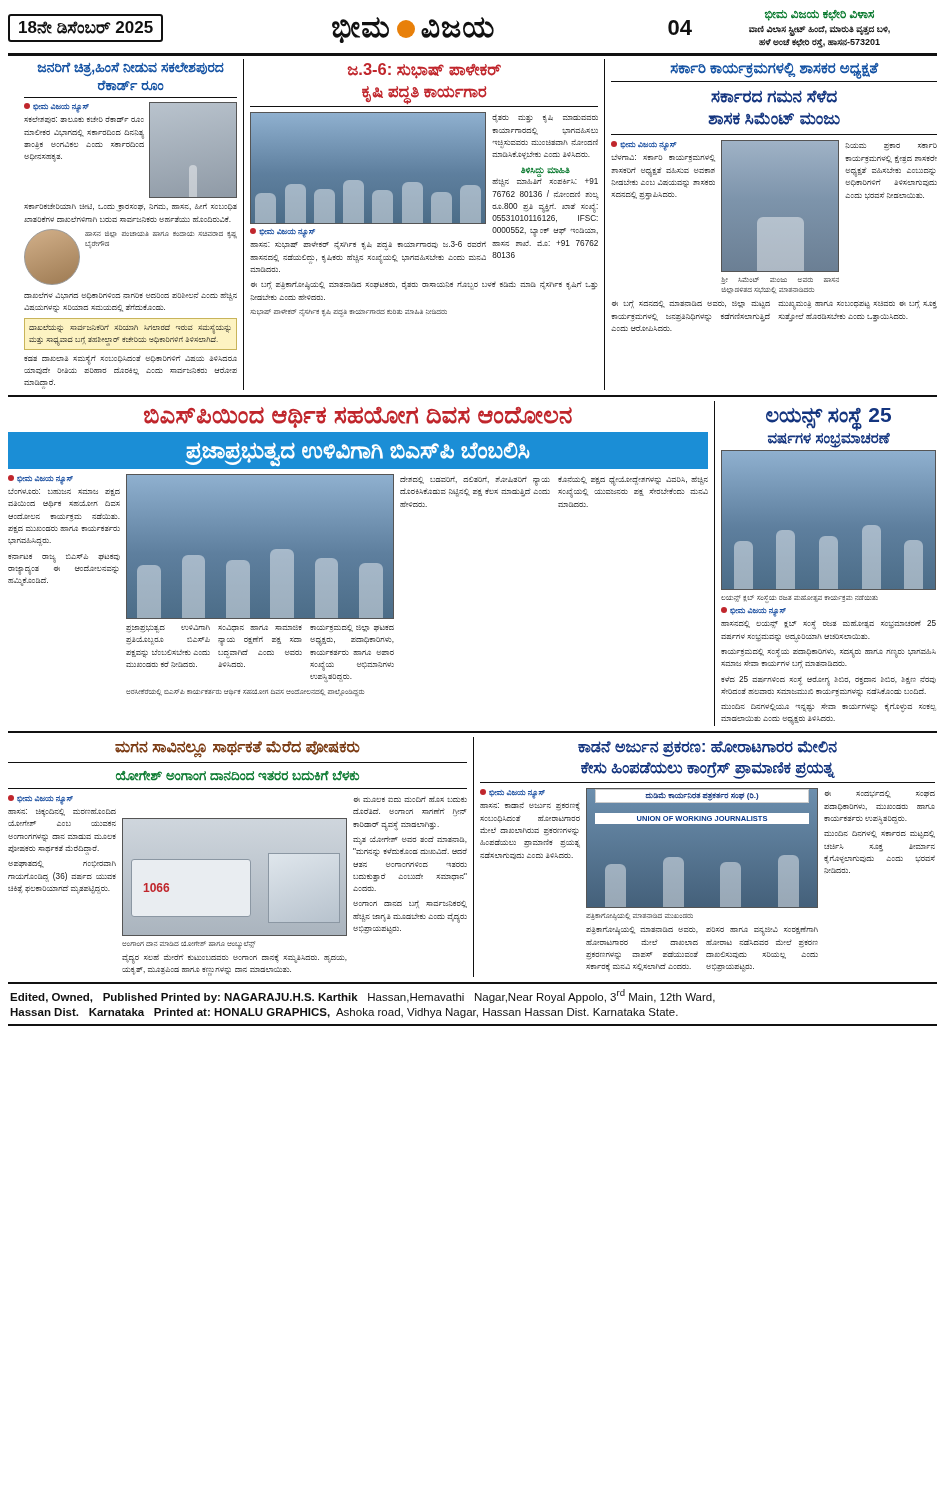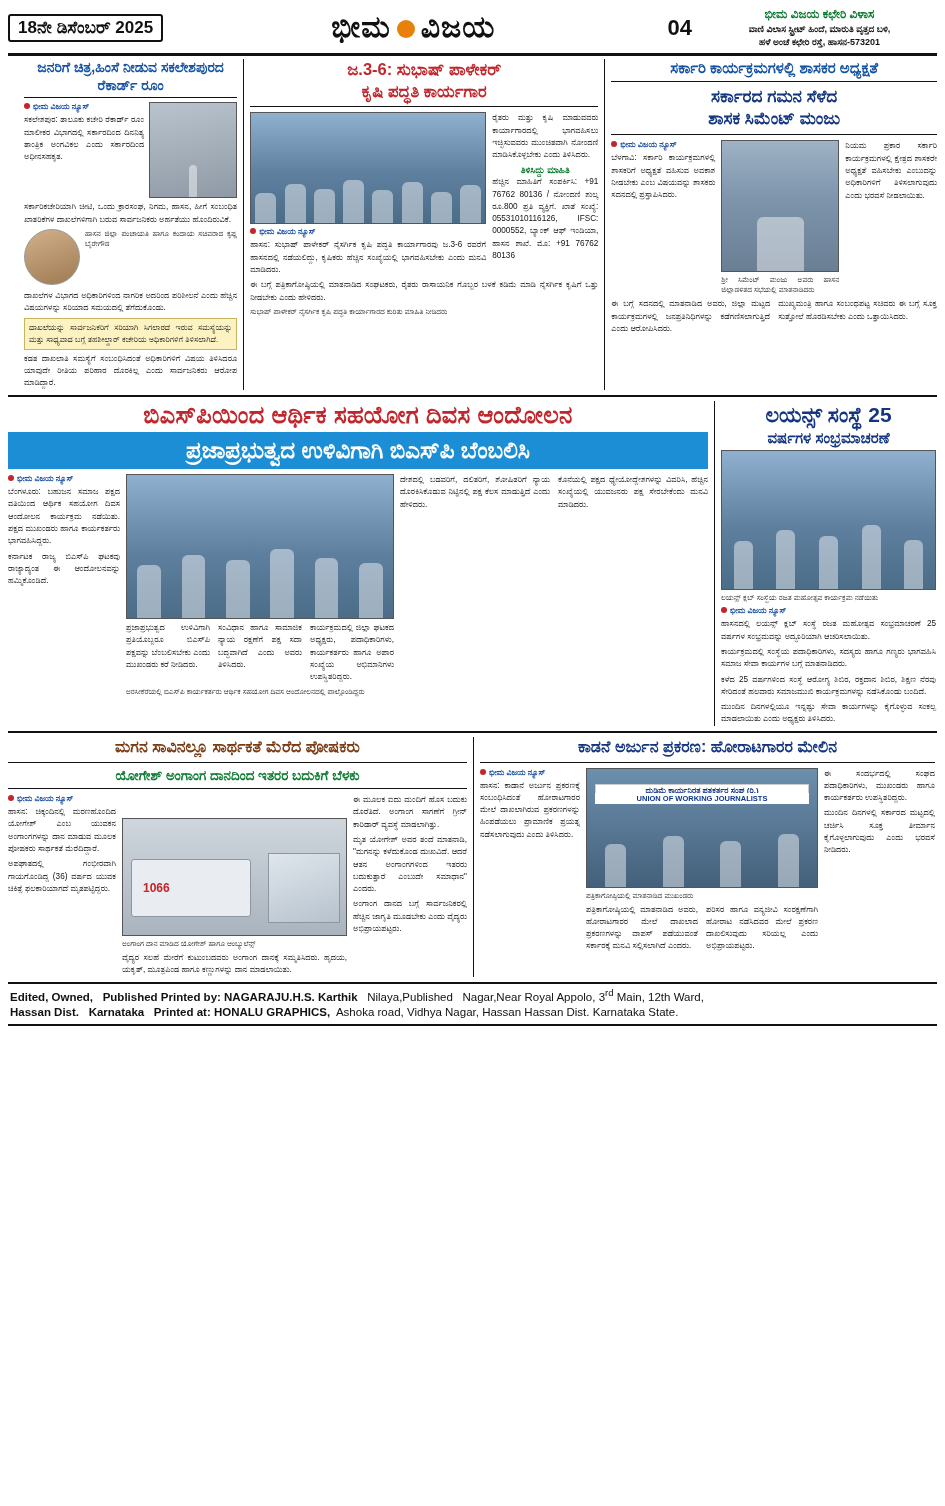--- a/index.html
+++ b/index.html
@@ -294,30 +294,31 @@
         <div style="flex:1;">
           <div class="body-text">ಈ ಮೂಲಕ ಐದು ಮಂದಿಗೆ ಹೊಸ ಬದುಕು ದೊರೆತಿದೆ. ಅಂಗಾಂಗ ಸಾಗಣೆಗೆ ಗ್ರೀನ್ ಕಾರಿಡಾರ್ ವ್ಯವಸ್ಥೆ ಮಾಡಲಾಗಿತ್ತು.</div>
           <div class="body-text mt3">ಮೃತ ಯೋಗೇಶ್ ಅವರ ತಂದೆ ಮಾತನಾಡಿ, "ಮಗನನ್ನು ಕಳೆದುಕೊಂಡ ದುಃಖವಿದೆ. ಆದರೆ ಆತನ ಅಂಗಾಂಗಗಳಿಂದ ಇತರರು ಬದುಕುತ್ತಾರೆ ಎಂಬುದೇ ಸಮಾಧಾನ" ಎಂದರು.</div>
           <div class="body-text mt3">ಅಂಗಾಂಗ ದಾನದ ಬಗ್ಗೆ ಸಾರ್ವಜನಿಕರಲ್ಲಿ ಹೆಚ್ಚಿನ ಜಾಗೃತಿ ಮೂಡಬೇಕು ಎಂದು ವೈದ್ಯರು ಅಭಿಪ್ರಾಯಪಟ್ಟರು.</div>
         </div>
       </div>
     </div>
 
     <div class="bot-right">
       <div class="dkblue-head">ಕಾಡನೆ ಅರ್ಜುನ ಪ್ರಕರಣ: ಹೋರಾಟಗಾರರ ಮೇಲಿನ</div>
+      <div class="dkblue-head">ಕೇಸು ಹಿಂಪಡೆಯಲು ಕಾಂಗ್ರೆಸ್ ಪ್ರಾಮಾಣಿಕ ಪ್ರಯತ್ನ</div>
       <div class="rule thin" style="margin:4px 0 5px;"></div>
 
       <div style="display:flex; gap:6px;">
         <div style="width:100px;">
           <div class="byline"><span class="bullet"></span><span class="bn">ಭೀಮ ವಿಜಯ ನ್ಯೂಸ್</span></div>
           <div class="body-text">ಹಾಸನ: ಕಾಡಾನೆ ಅರ್ಜುನ ಪ್ರಕರಣಕ್ಕೆ ಸಂಬಂಧಿಸಿದಂತೆ ಹೋರಾಟಗಾರರ ಮೇಲೆ ದಾಖಲಾಗಿರುವ ಪ್ರಕರಣಗಳನ್ನು ಹಿಂಪಡೆಯಲು ಪ್ರಾಮಾಣಿಕ ಪ್ರಯತ್ನ ನಡೆಸಲಾಗುವುದು ಎಂದು ತಿಳಿಸಿದರು.</div>
         </div>
         <div style="width:232px;">
           <div class="photo press" style="width:100%;height:120px;border:1px solid #555;position:relative;">
-            <div style="position:absolute;top:15px;left:8px;right:8px;background:#fff;color:#14357f;font-size:8px;font-weight:bold;text-align:center;padding:1px 2px;border:1px solid #ccc;">
+            <div style="position:absolute;top:0;left:8px;right:8px;background:#fff;color:#14357f;font-size:8px;font-weight:bold;text-align:center;padding:1px 2px;border:1px solid #ccc;">
               <span>ದುಡಿಮೆ ಕಾರ್ಯನಿರತ ಪತ್ರಕರ್ತರ ಸಂಘ (ರಿ.)</span>
             </div>
             <div style="position:absolute;top:24px;left:8px;right:8px;background:#fff;color:#0a3a8a;font-size:7.5px;font-weight:bold;text-align:center;padding:1px 2px;">
               <span>UNION OF WORKING JOURNALISTS</span>
             </div>
             <div class="ph-figs" style="height:52%">
               <span style="height:70%"></span>
                 <span style="height:82%"></span>
                 <span style="height:74%"></span>
                 <span style="height:86%"></span>
@@ -334,21 +335,21 @@
           <div class="body-text mt3">ಮುಂದಿನ ದಿನಗಳಲ್ಲಿ ಸರ್ಕಾರದ ಮಟ್ಟದಲ್ಲಿ ಚರ್ಚಿಸಿ ಸೂಕ್ತ ತೀರ್ಮಾನ ಕೈಗೊಳ್ಳಲಾಗುವುದು ಎಂದು ಭರವಸೆ ನೀಡಿದರು.</div>
         </div>
       </div>
     </div>
   </div>
 
   <div class="footer">
     <div class="row">
       <b>Edited, Owned,</b>&nbsp;&nbsp;
       <b>Published Printed by: NAGARAJU.H.S. Karthik</b>&nbsp;&nbsp;
-      <span>Nilaya,Published</span>&nbsp;&nbsp;
+      <span>Hassan,Hemavathi</span>&nbsp;&nbsp;
       <span>Nagar,Near  Royal Appolo, 3</span><sup>rd</sup><span> Main, 12th Ward,</span>
     </div>
     <div class="row">
       <b>Hassan Dist.</b>&nbsp;&nbsp;
       <b>Karnataka</b>&nbsp;&nbsp;
       <b>Printed at: HONALU GRAPHICS,</b>&nbsp;
       <span>Ashoka road,  Vidhya Nagar, Hassan Hassan Dist. Karnataka State.</span>
     </div>
   </div>
 

